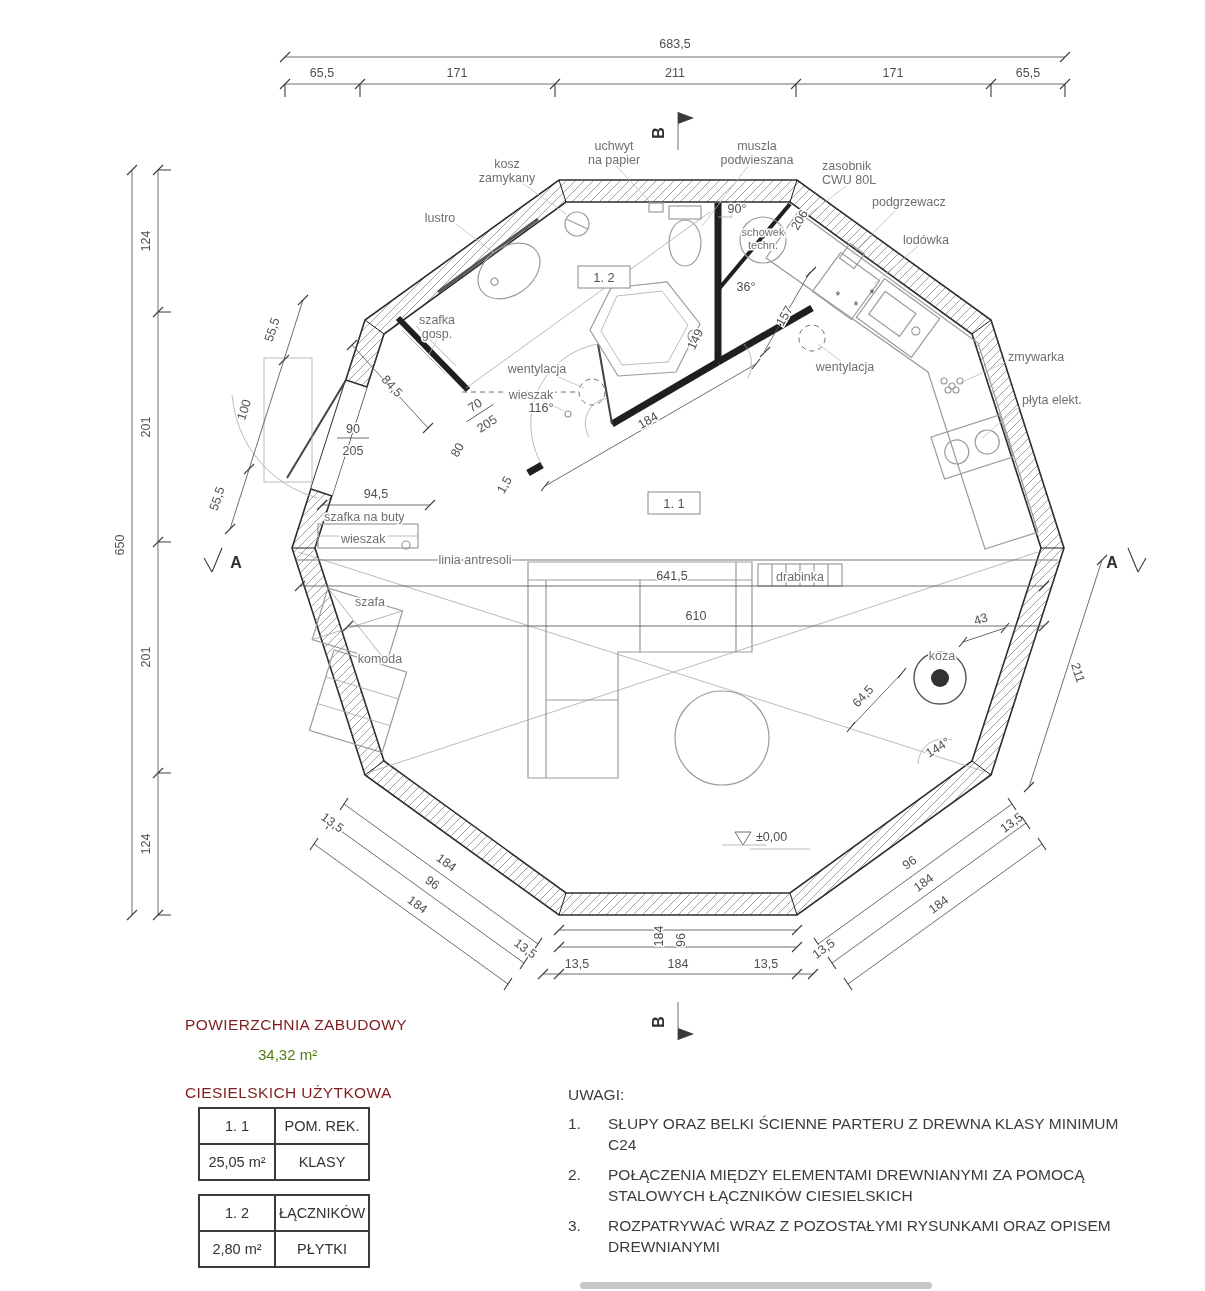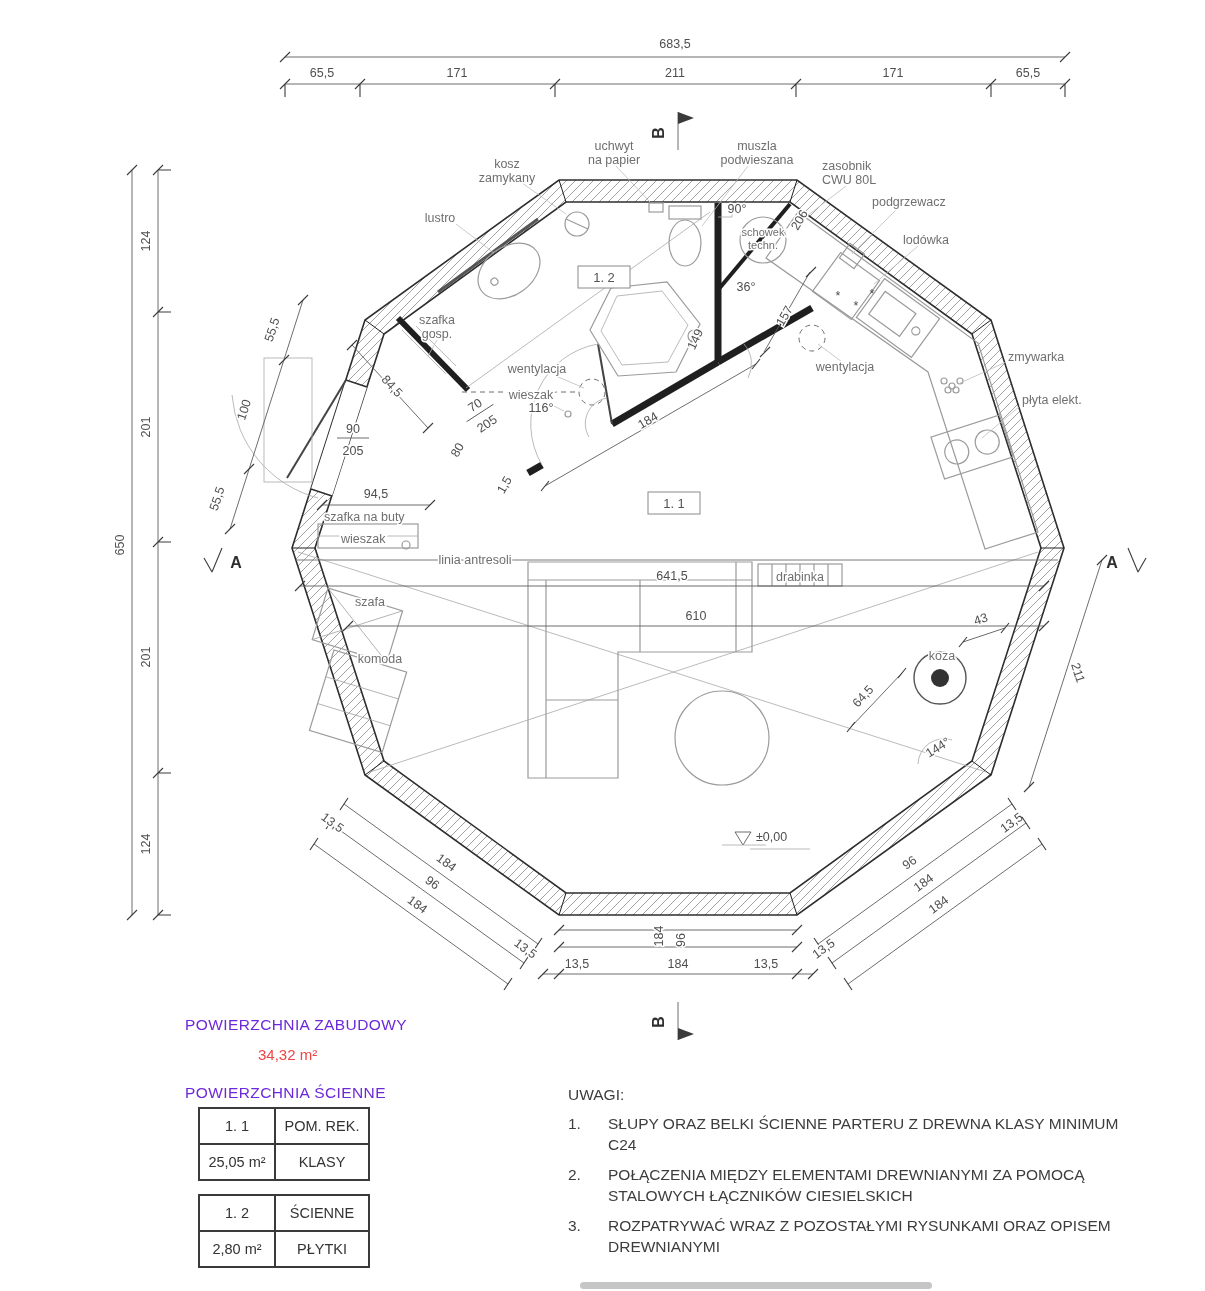--- a/index.html
+++ b/index.html
@@ -16,22 +16,22 @@
   .sec{font-size:16px;fill:#2f2f2f;font-weight:bold}
   .dim{stroke:#5c5c5c;stroke-width:0.9;fill:none}
   .tick{stroke:#3c3c3c;stroke-width:1.1;fill:none}
   .furn{stroke:#9b9b9b;stroke-width:1.2;fill:none}
   .thin{stroke:#a8a8a8;stroke-width:0.8;fill:none}
   .lead{stroke:#bdbdbd;stroke-width:0.8;fill:none}
   .dash{stroke:#6f6f6f;stroke-width:1;fill:none;stroke-dasharray:5 4}
   .iw{stroke:#1f1f1f;fill:none}
   .jamb{stroke:#2e2e2e;stroke-width:1.4}
   
-  .area-label{position:absolute;font-size:15.5px;color:#6d28d9;letter-spacing:.4px}
-  .area-value{position:absolute;font-size:15px;color:#ef4444}
+  .area-label{position:absolute;font-size:15.5px;color:#7f1d1d;letter-spacing:.4px}
+  .area-value{position:absolute;font-size:15px;color:#4d7c0f}
   .tbl{position:absolute;display:grid;grid-template-columns:76px 94px;border:1.6px solid #3a3a3a;background:#fff}
   .tbl .c{border:0.8px solid #3a3a3a;height:34px;display:flex;align-items:center;justify-content:center;
           font-size:14.5px;color:#333}
   .notes{position:absolute;left:568px;top:1086px;width:578px;color:#3d3d3d;font-size:15.5px}
   .notes-title{margin-bottom:10px}
   .note-row{display:flex;margin-top:9px;line-height:1.35}
   .note-num{width:40px;flex:none}
   .note-text{flex:1}
   .scrollbar{position:absolute;left:580px;top:1282px;width:352px;height:7px;border-radius:4px;background:#c6c6c6}
 </style>
@@ -329,32 +329,32 @@
     </g>
     <g>
       <path d="M1128,548 L1138,572 M1146,558 L1138,572" class="tick"></path>
       <text x="1112" y="568" class="t sec">A</text>
     </g>
   </g>
 </svg>
 
   <div class="area-label" style="left:185px;top:1016px">POWIERZCHNIA ZABUDOWY</div>
   <div class="area-value" style="left:258px;top:1046px">34,32 m²</div>
-  <div class="area-label" style="left:185px;top:1084px">POWIERZCHNIA ŚCIENNE</div>
+  <div class="area-label" style="left:185px;top:1084px">CIESIELSKICH UŻYTKOWA</div>
 
   <div class="tbl" style="left:198px;top:1107px">
     <div class="c">1. 1</div>
     <div class="c">POM. REK.</div>
     <div class="c">25,05 m²</div>
     <div class="c">KLASY</div>
   </div>
 
   <div class="tbl" style="left:198px;top:1194px">
     <div class="c">1. 2</div>
-    <div class="c">ŚCIENNE</div>
+    <div class="c">ŁĄCZNIKÓW</div>
     <div class="c">2,80 m²</div>
     <div class="c">PŁYTKI</div>
   </div>
 
   <div class="notes">
     <div class="notes-title">UWAGI:</div>
     <div class="note-row">
       <div class="note-num">1.</div>
       <div class="note-text">SŁUPY ORAZ BELKI ŚCIENNE PARTERU Z DREWNA KLASY MINIMUM C24</div>
     </div>

